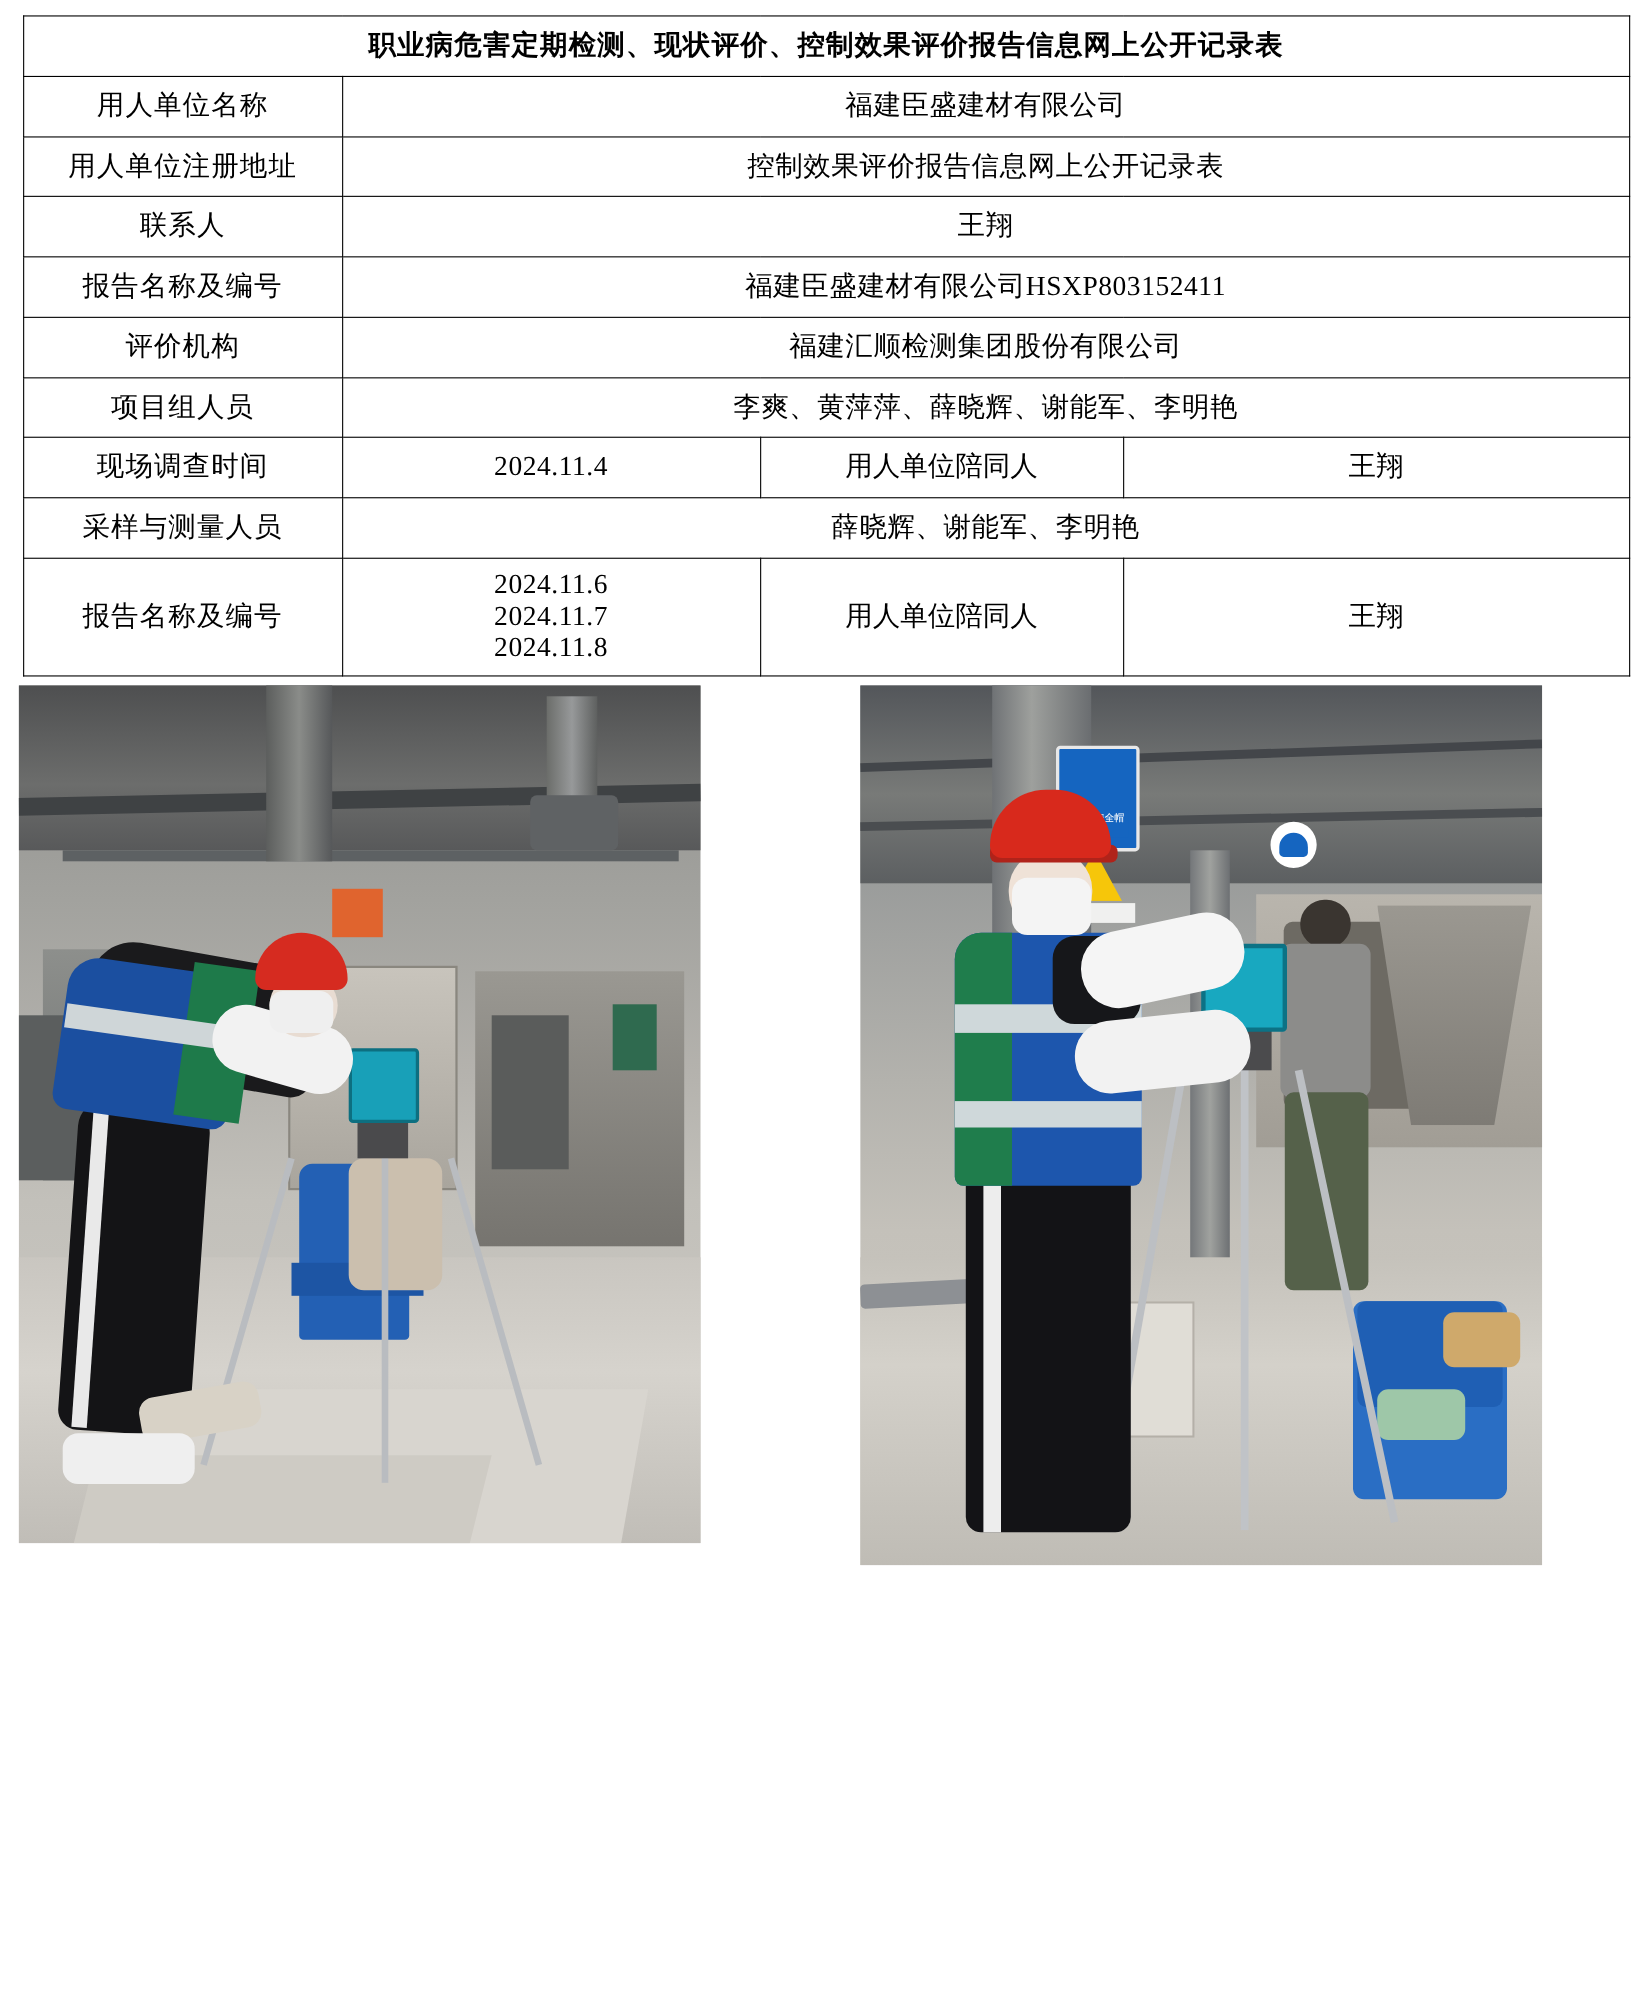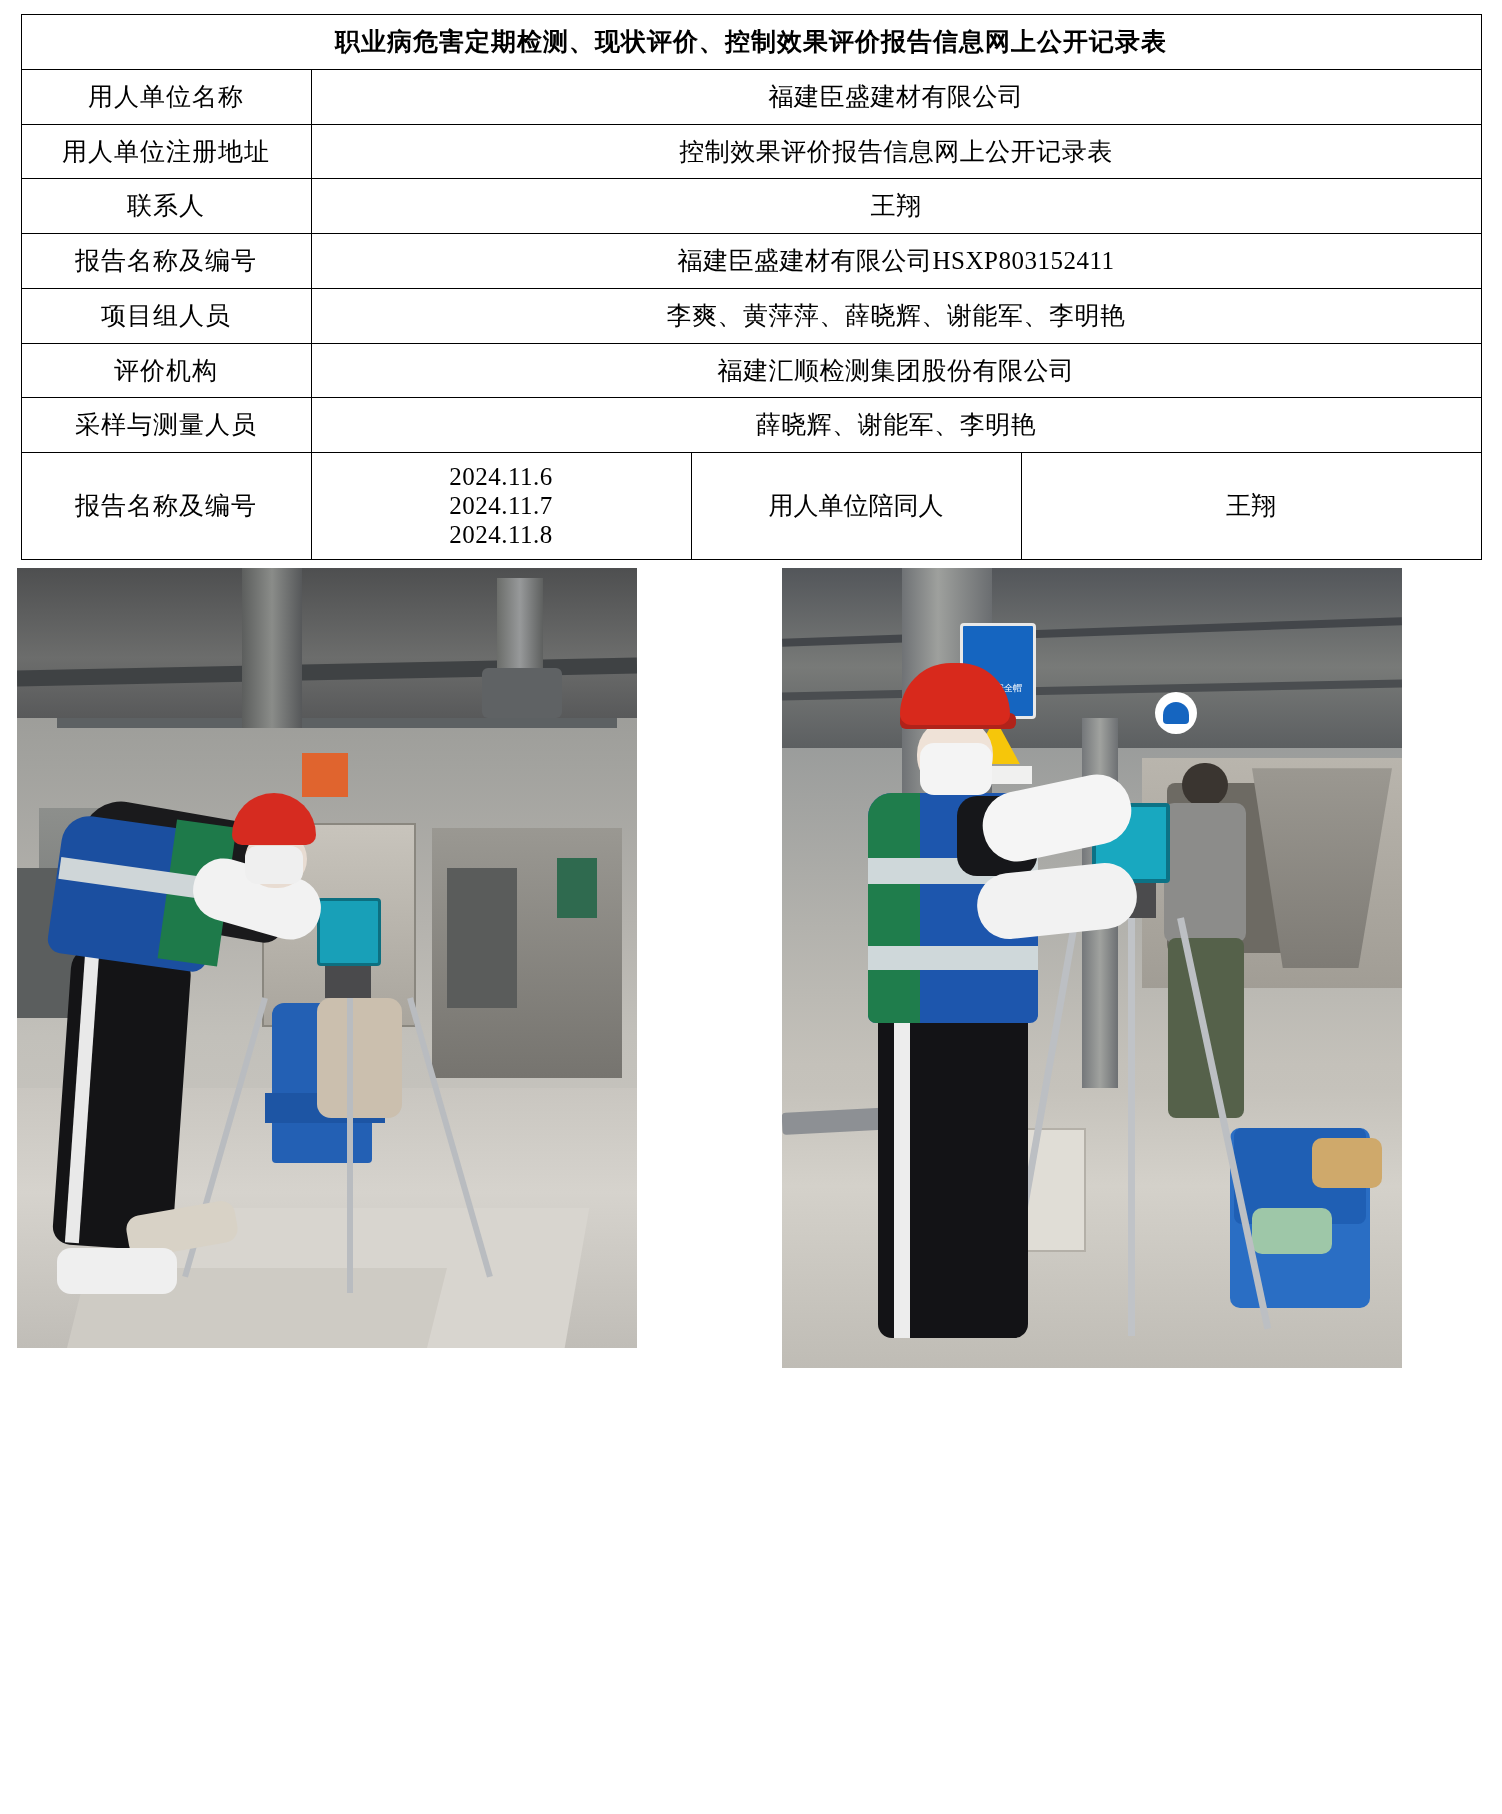--- a/index.html
+++ b/index.html
@@ -209,31 +209,37 @@
         <td class="label">联系人</td>
         <td class="value" colspan="3">王翔</td>
       </tr>
 
       <tr>
         <td class="label">报告名称及编号</td>
         <td class="value" colspan="3">福建臣盛建材有限公司HSXP803152411</td>
       </tr>
 
       <tr>
+        <td class="label">评价机构</td>
+        <td class="value" colspan="3">福建汇顺检测集团股份有限公司</td>
+      </tr>
+
+      <tr>
         <td class="label">项目组人员</td>
         <td class="value" colspan="3">李爽、黄萍萍、薛晓辉、谢能军、李明艳</td>
       </tr>
 
-      <tr>
-        <td class="label">评价机构</td>
-        <td class="value" colspan="3">福建汇顺检测集团股份有限公司</td>
-      </tr>
-
-
-
+
+
+      <tr>
+        <td class="label">现场调查时间</td>
+        <td class="value">2024.11.4</td>
+        <td class="mid-label">用人单位陪同人</td>
+        <td class="mid-value">王翔</td>
+      </tr>
 
       <tr>
         <td class="label">采样与测量人员</td>
         <td class="value" colspan="3">薛晓辉、谢能军、李明艳</td>
       </tr>
 
       <tr>
         <td class="label">报告名称及编号</td>
         <td class="value">
             <span class="multiline">2024.11.6

